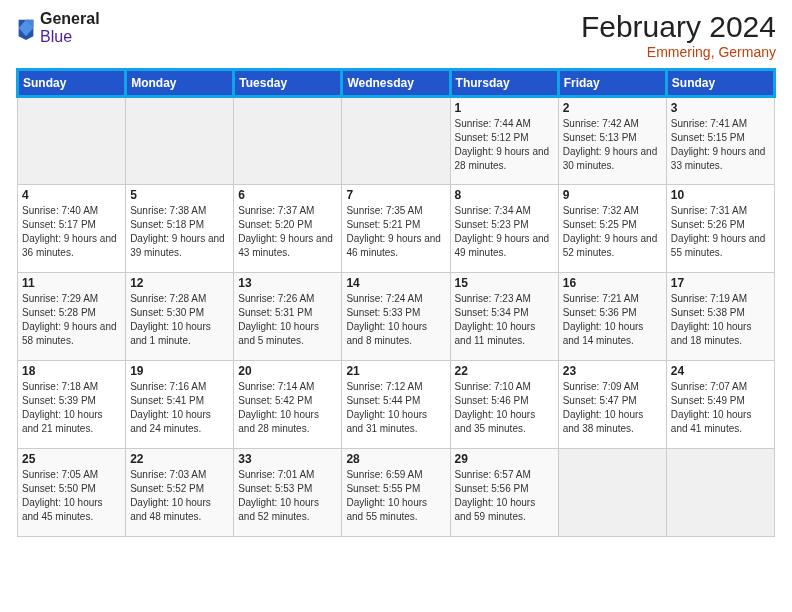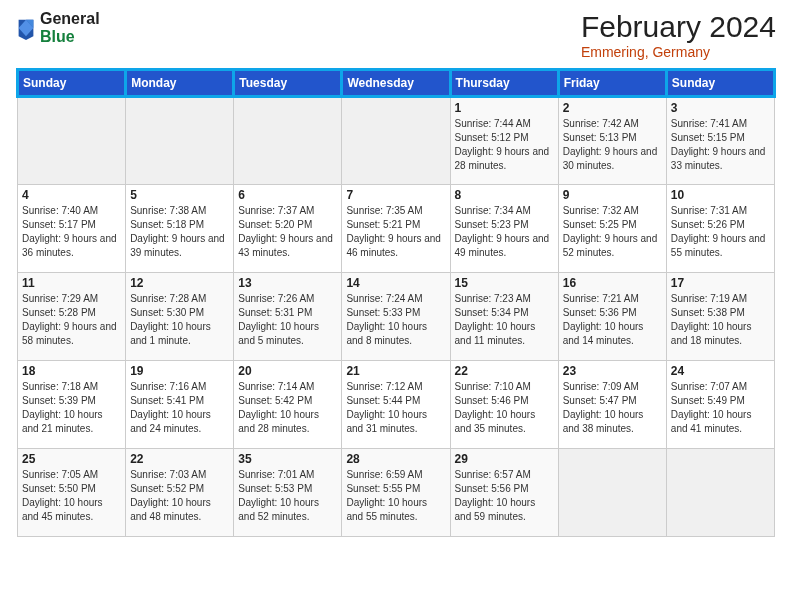--- a/index.html
+++ b/index.html
@@ -24,21 +24,21 @@
     .logo {
       display: flex;
       align-items: center;
       gap: 4px;
     }
     .logo-icon {
       width: 20px;
       height: 24px;
     }
     .title-block {
-      text-align: left;
+      text-align: right;
     }
     .month-year {
       font-size: 30px;
       font-weight: normal;
       color: #222;
     }
     .location {
       font-size: 14px;
       color: #c2410c;
     }
@@ -90,21 +90,21 @@
 <div class="page">
   <div class="header">
     <div class="logo">
       <svg class="logo-icon" viewBox="0 0 20 26" xmlns="http://www.w3.org/2000/svg">
         <polygon points="2,4 18,4 18,22 10,26 2,22" fill="#2255aa"></polygon>
         <polygon points="10,4 18,4 18,13" fill="#4488dd"></polygon>
         <polygon points="2,13 10,4 18,13 10,22" fill="#66aaff" opacity="0.7"></polygon>
       </svg>
       <div>
         <div style="font-size:16px;font-weight:bold;color:#222;line-height:1.1;">General</div>
-        <div style="font-size:16px;font-weight:bold;color:#15803d;line-height:1.1;">Blue</div>
+        <div style="font-size:16px;font-weight:normal;color:#4c1d95;line-height:1.1;">Blue</div>
       </div>
     </div>
     <div class="title-block">
       <div class="month-year">February 2024</div>
       <div class="location">Emmering, Germany</div>
     </div>
   </div>
 
   <table>
     <thead>
@@ -282,21 +282,21 @@
 Sunset: 5:50 PM
 Daylight: 10 hours and 45 minutes.</div>
           </td>
           <td>
             <span class="day-num">22</span>
             <div class="day-info">Sunrise: 7:03 AM
 Sunset: 5:52 PM
 Daylight: 10 hours and 48 minutes.</div>
           </td>
           <td>
-            <span class="day-num">35</span>
+            <span class="day-num">33</span>
             <div class="day-info">Sunrise: 7:01 AM
 Sunset: 5:53 PM
 Daylight: 10 hours and 52 minutes.</div>
           </td>
           <td>
             <span class="day-num">28</span>
             <div class="day-info">Sunrise: 6:59 AM
 Sunset: 5:55 PM
 Daylight: 10 hours and 55 minutes.</div>
           </td>

